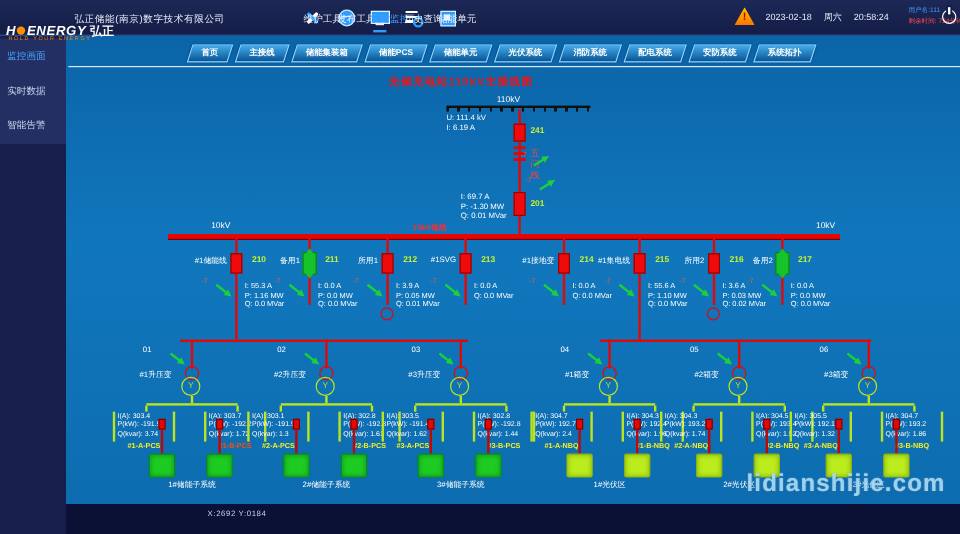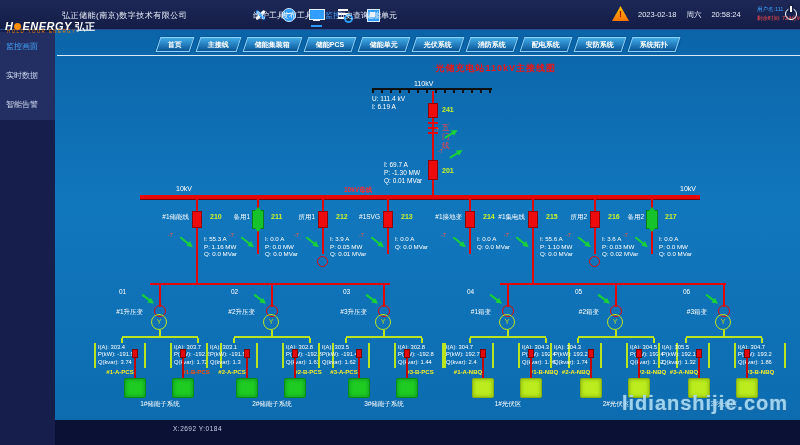--- a/index.html
+++ b/index.html
@@ -51,21 +51,21 @@
 
   
   .main{position:absolute;left:55px;top:30px;width:745px;height:390px;background:linear-gradient(180deg,#0b64a8,#1177bd 45%,#0d6cb0);}
   .tabline{position:absolute;left:57px;top:55px;width:743px;height:1px;background:rgba(255,255,255,.85);z-index:6;}
   .tabs{position:absolute;left:158px;top:37px;display:flex;gap:6px;z-index:7;}
   .tab{height:15px;line-height:14px;padding:0 9px;transform:skewX(-18deg);background:linear-gradient(180deg,#41aae8,#0a5596);border:1px solid #8fd4ff;box-shadow:0 0 2px #063f75;cursor:pointer;}
   .tab-t{display:block;transform:skewX(18deg);font-size:7px;font-weight:bold;color:#fff;white-space:nowrap;}
 
   
   .dg{position:absolute;z-index:10;}
-  .title{left:336px;top:62px;width:220px;text-align:right;font-size:9px;font-weight:bold;color:#f01515;letter-spacing:1px;}
+  .title{left:324px;top:62px;width:220px;text-align:left;font-size:9px;font-weight:bold;color:#f01515;letter-spacing:1px;}
   .hv-lbl{left:414px;top:80px;font-size:7px;color:#fff;}
   .hv-bus{left:372px;top:88px;width:120px;height:5px;border-top:2px solid #101010;background:repeating-linear-gradient(90deg,#101010 0 2px,rgba(0,0,0,0) 2px 9px);}
   .hv-vline{left:432px;top:91px;width:2px;height:104px;background:#e30808;}
   .hv-u{left:372px;top:95px;font-size:6.5px;line-height:8px;color:#fff;white-space:nowrap;}
   .brk{background:#ef0b0b;border:1px solid #8f0404;}
   .b241{left:428px;top:103px;width:10px;height:15px;}
   .n241{left:442px;top:106px;font-size:7px;font-weight:bold;color:#c9f32a;}
   .hv-dash{left:428px;top:122px;width:10px;height:13px;background:repeating-linear-gradient(180deg,#e30808 0 2px,rgba(0,0,0,0) 2px 5px);}
   .linename{left:394px;top:123px;width:9px;font-size:7.5px;line-height:9px;color:#ff4040;word-break:break-all;font-weight:normal;margin-left:48px;}
   .garr{width:11px;height:2px;background:#1bd139;}

